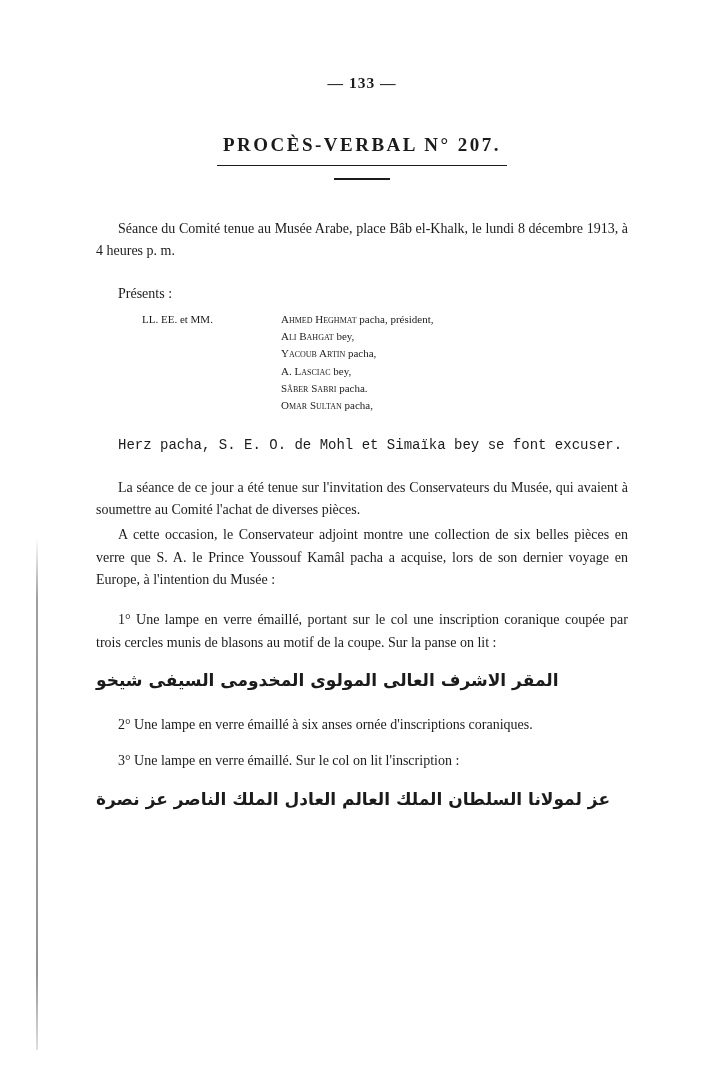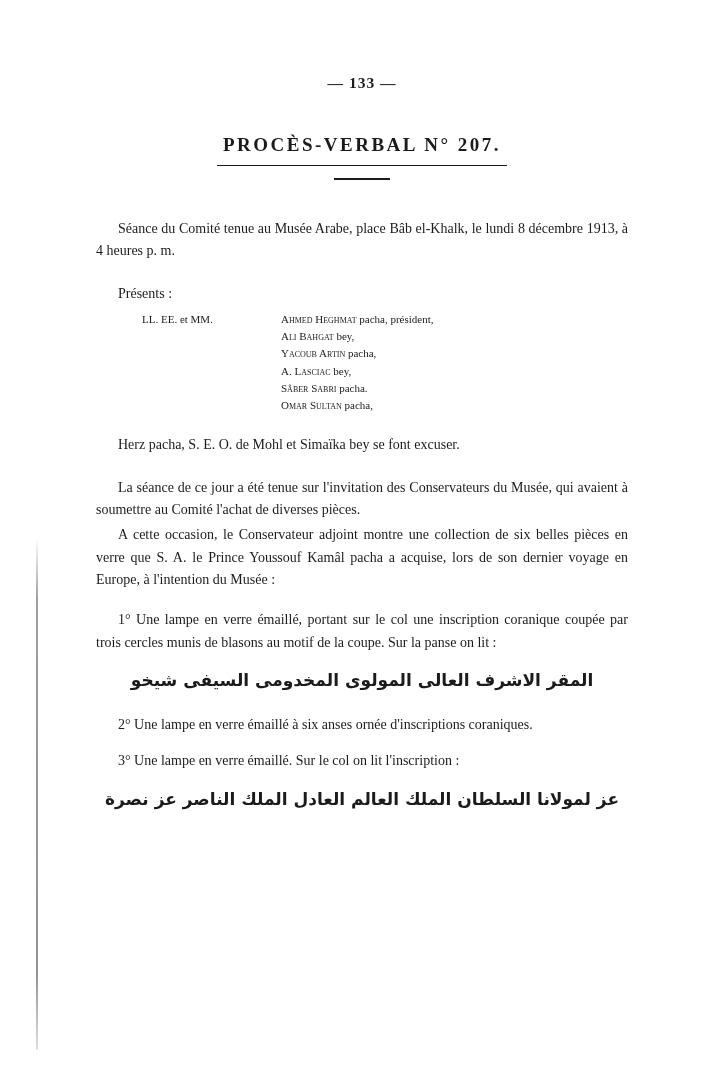--- a/index.html
+++ b/index.html
@@ -58,30 +58,30 @@
     margin: 6px 0 0 46px;
     font-size: 11px;
     line-height: 1.56;
   }
   .attendees .prefix {
     display: inline-block;
     width: 139px;
   }
   .attendee-line.cont { padding-left: 139px; }
   .sc { font-variant: small-caps; }
-  p.excuses { margin-top: 20px; }
+  p.excuses { margin-top: 20px; font-family: Liberation Mono, monospace; }
   p.p1      { margin-top: 20px; }
   p.p2      { margin-top: 3px; }
   p.item1   { margin-top: 18px; }
   p.item2   { margin-top: 20px; }
   p.item3   { margin-top: 14px; }
   p.arabic {
     direction: rtl;
     unicode-bidi: embed;
-    text-align: center;
+    text-align: left;
     font-family: "DejaVu Sans", sans-serif;
     font-size: 17px;
     font-weight: bold;
     line-height: 1.5;
     margin: 14px 0 6px 0;
     text-indent: 0;
   }
   .scan-line {
     position: absolute;
     left: 36px;

